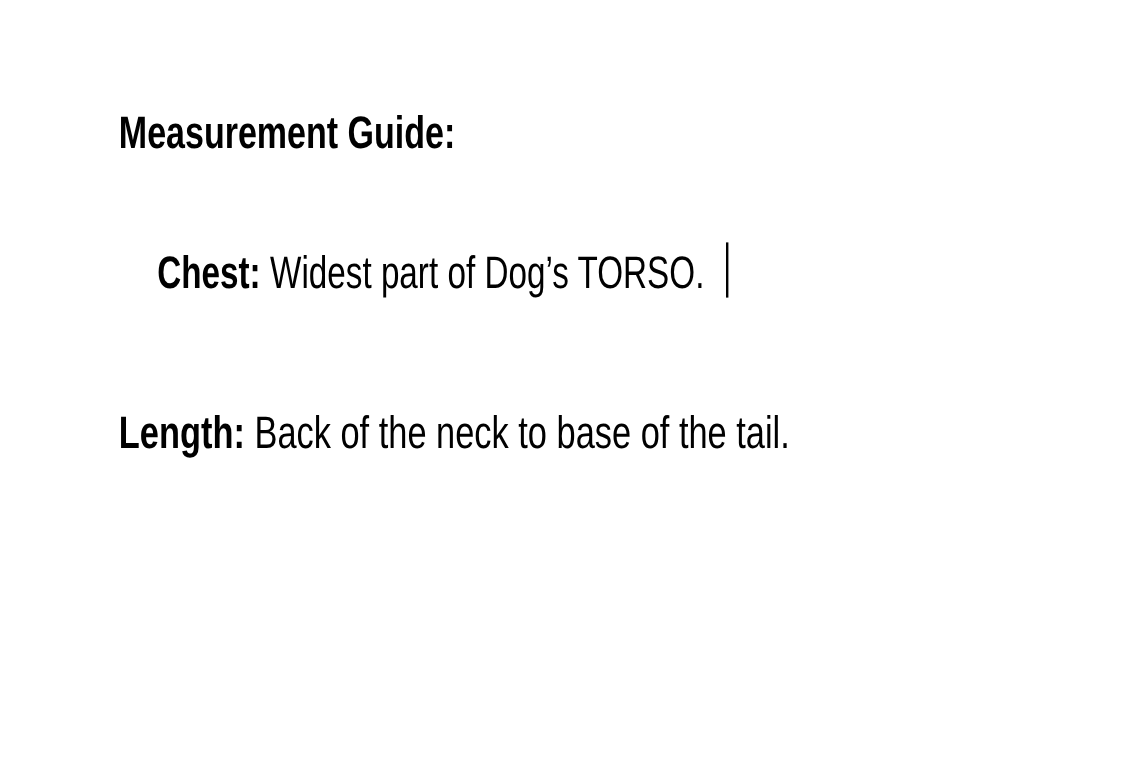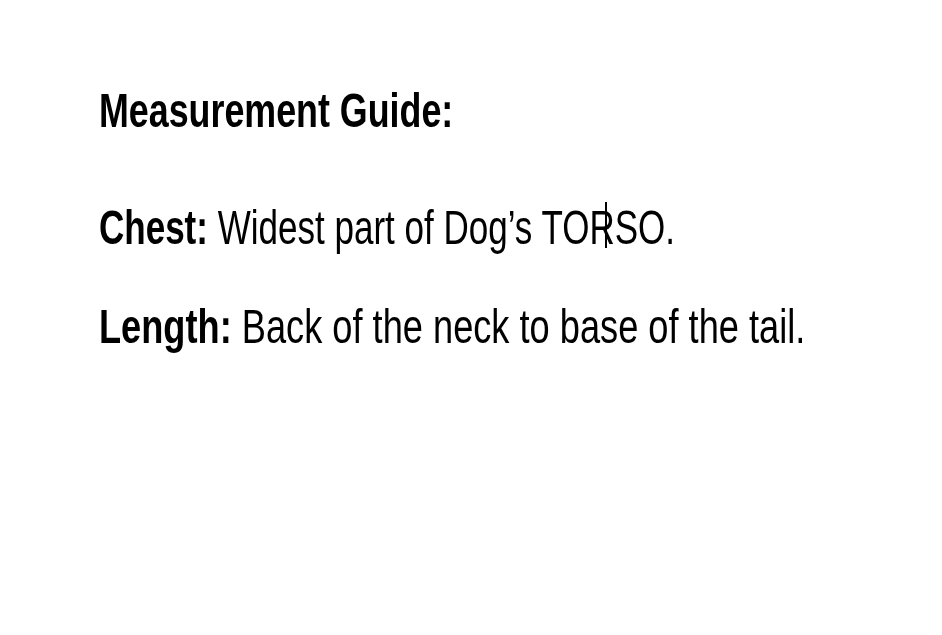--- a/index.html
+++ b/index.html
@@ -16,21 +16,21 @@
   }
   .doc-page {
     position: relative;
     width: 942px;
     height: 635px;
     background: #ffffff;
   }
   .doc-line {
     position: absolute;
     left: 99px;
-    font-size: 48px;
+    font-size: 38px;
     line-height: 46px;
     white-space: nowrap;
   }
   .fit {
     display: inline-block;
     transform-origin: 0 0;
     white-space: nowrap;
   }
   .bold {
     font-weight: 700;
@@ -53,24 +53,24 @@
 </style>
 </head>
 <body>
 
 <div class="doc-page">
 
   <div class="doc-line" style="top: 88px;">
     <span class="fit bold" style="transform: scaleX(0.746201);">Measurement Guide:</span>
   </div>
 
-  <div class="doc-line" style="top: 205px;">
+  <div class="doc-line" style="top: 205px; margin-left: 32px;">
     <span class="fit" style="transform: scaleX(0.729394);"><span class="entry-label">Chest:</span><span class="entry-desc">Widest part of Dog’s TORSO.</span></span>
   </div>
 
-  <div class="doc-line" style="top: 304px; text-decoration: underline;">
+  <div class="doc-line" style="top: 338px; text-decoration: underline;">
     <span class="fit" style="transform: scaleX(0.754176);"><span class="entry-label">Length:</span><span class="entry-desc">Back of the neck to base of the tail.</span></span>
   </div>
 
 
   <div class="text-caret"></div>
 
 </div>
 
 </body></html>

